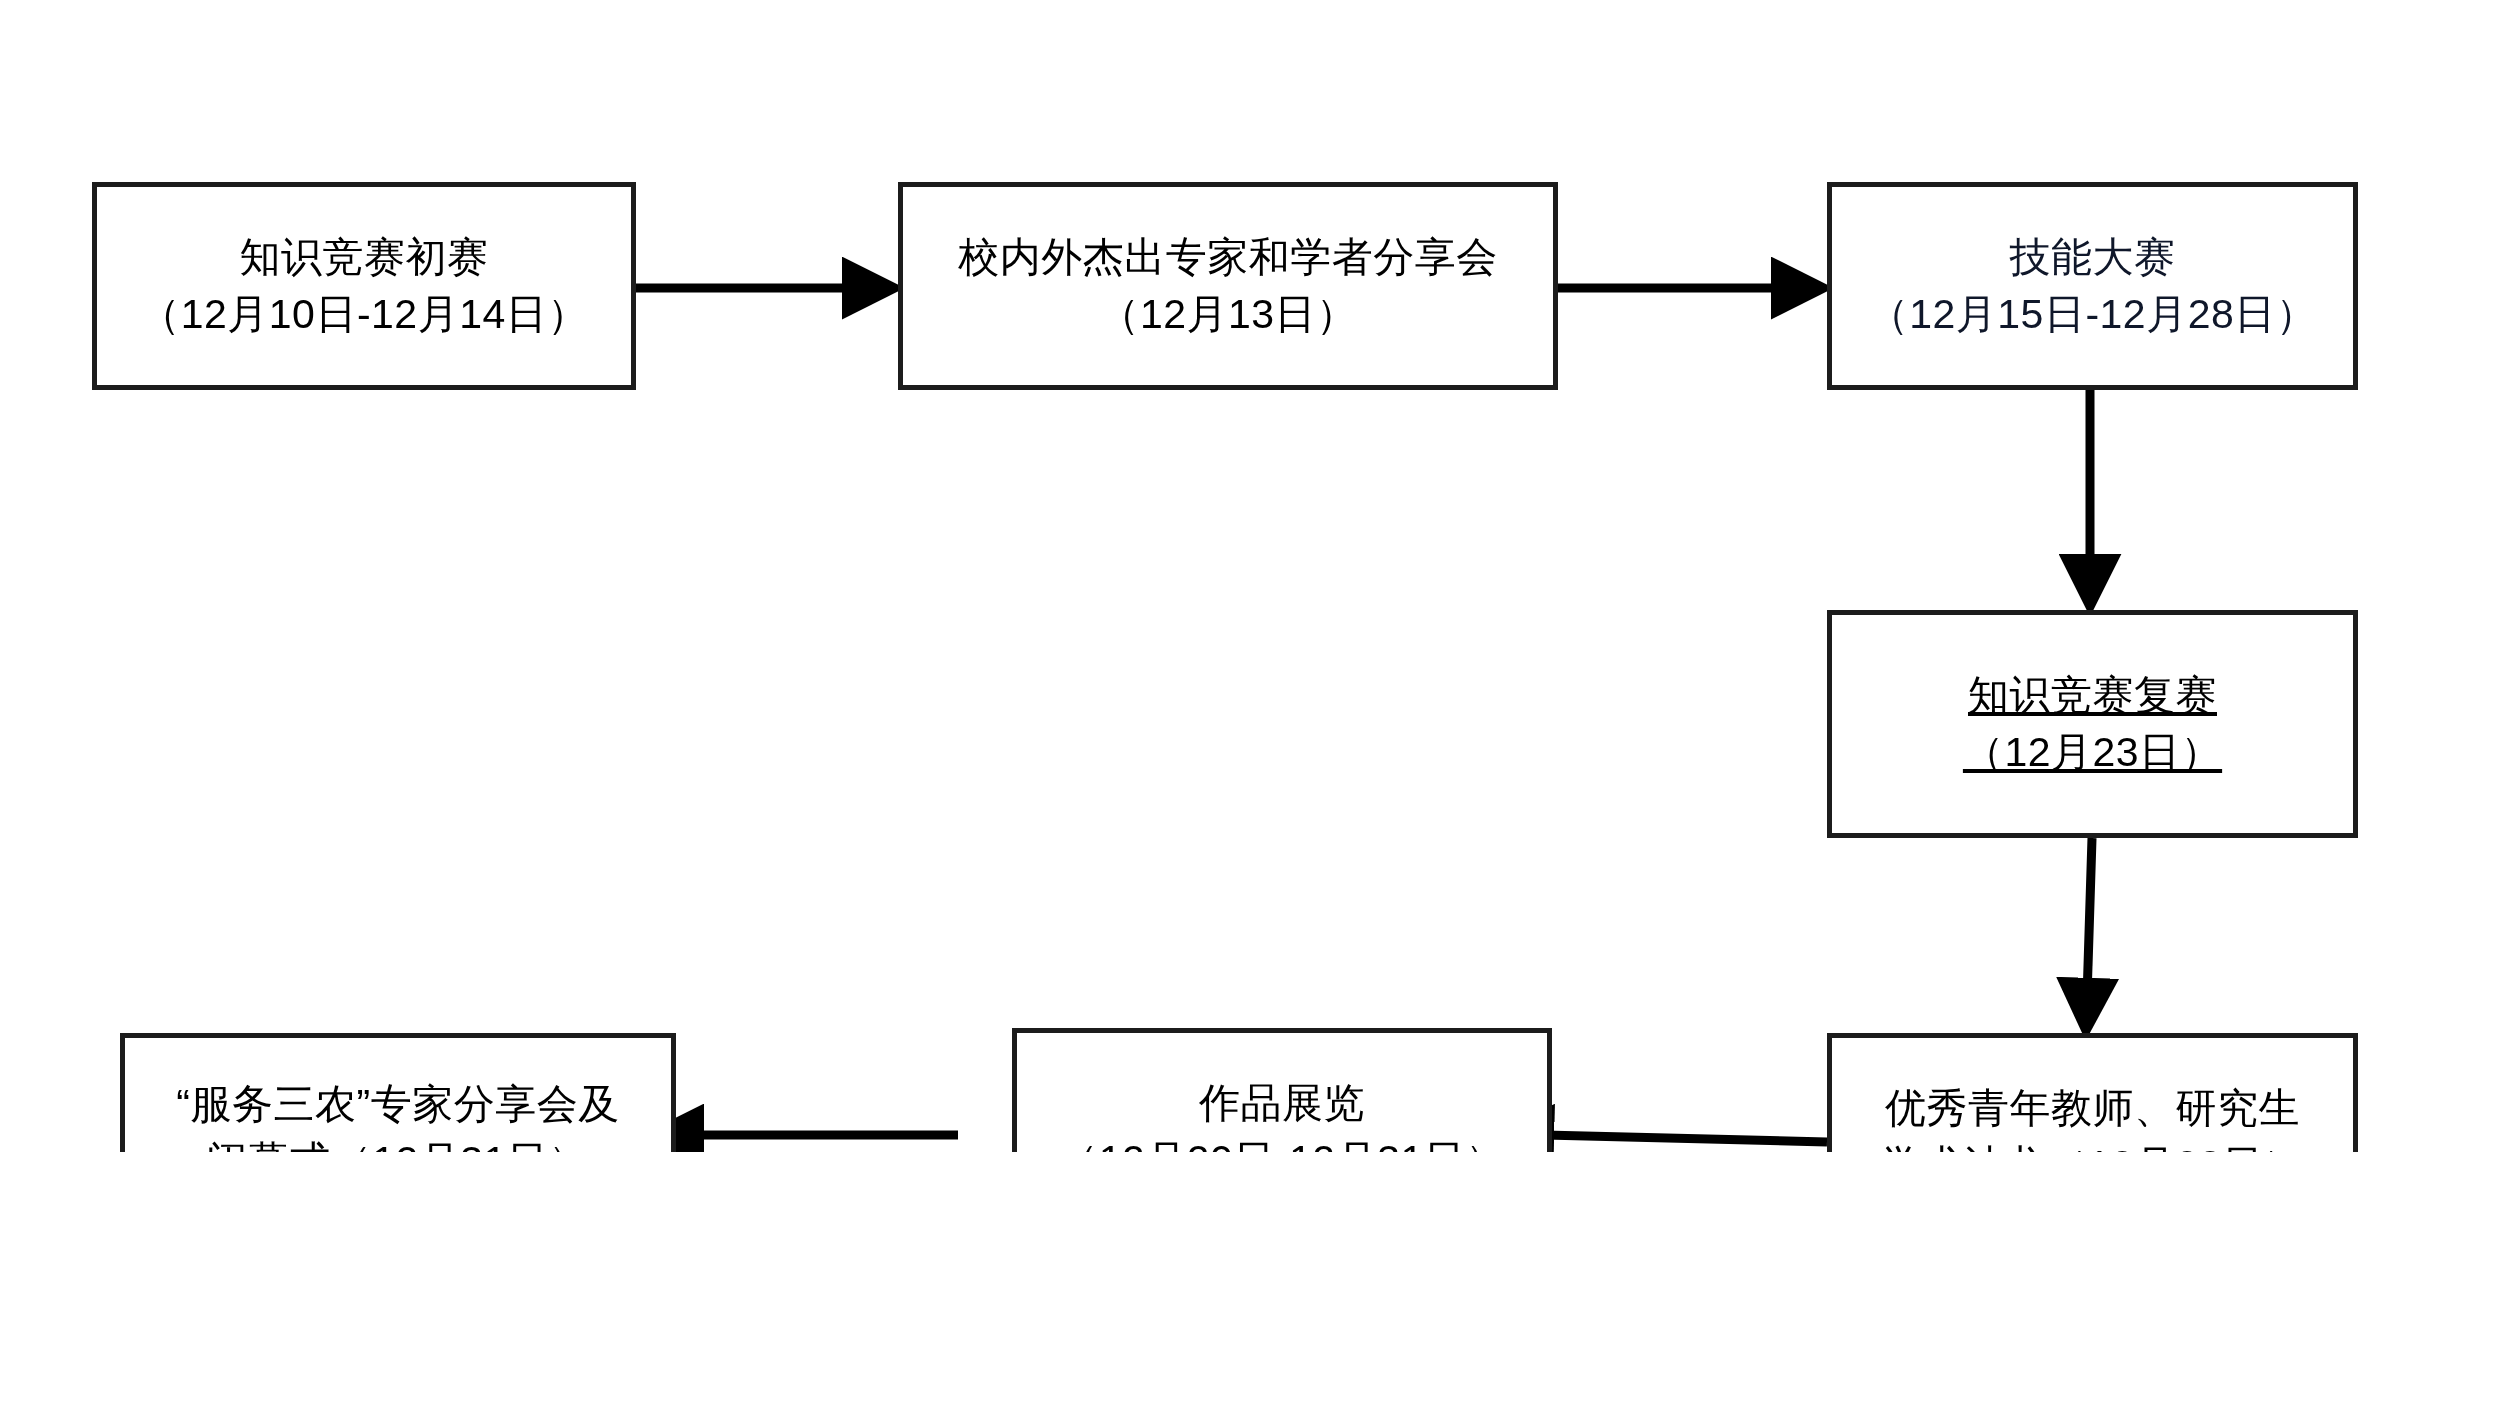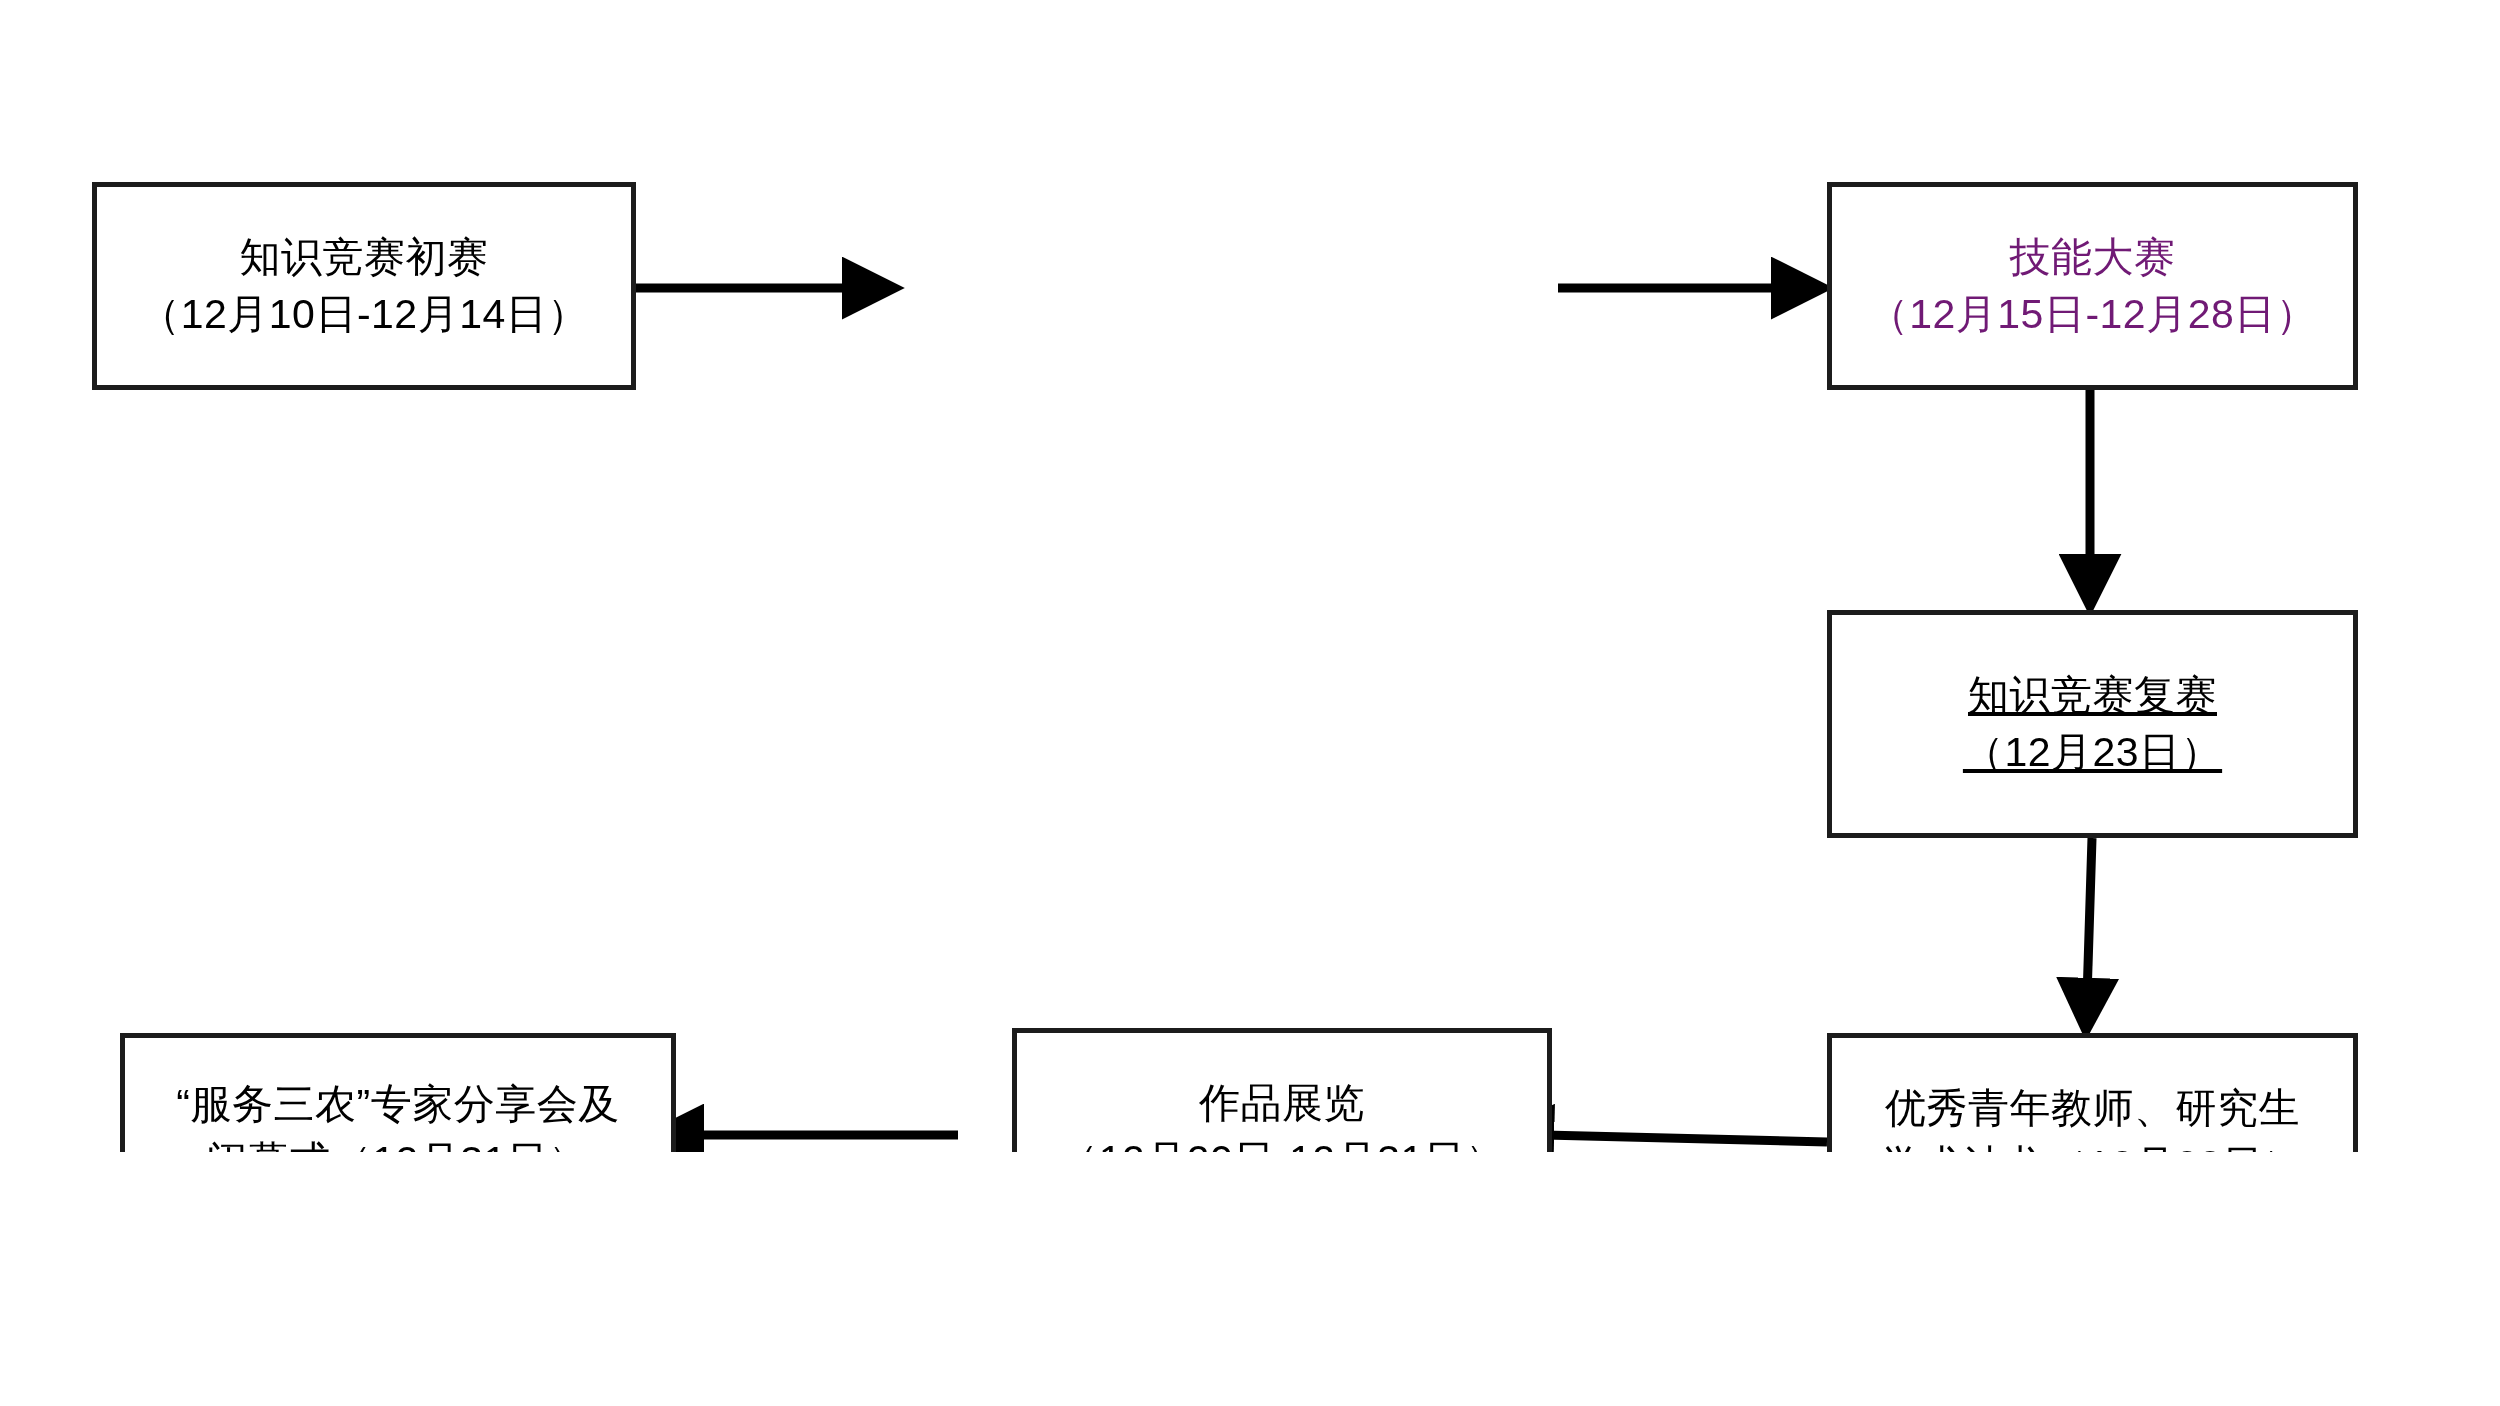--- a/index.html
+++ b/index.html
@@ -67,22 +67,26 @@
         <line x1="1827" y1="1142" x2="1502" y2="1134" stroke="#000000" stroke-width="9" marker-end="url(#arrowhead)"></line>
         <line x1="958" y1="1135" x2="652" y2="1135" stroke="#000000" stroke-width="9" marker-end="url(#arrowhead)"></line>
       </g>
   </svg>
 
   <div class="node" id="node-n1" style="left: 92px; top: 182px; width: 544px; height: 208px; border-color: rgb(28, 28, 28); background: rgb(255, 255, 255); color: rgb(0, 0, 0);">
     <span class="node-label">知识竞赛初赛
 （12月10日-12月14日）</span>
   </div>
 
+  <div class="node" id="node-n2" style="left: 898px; top: 182px; width: 660px; height: 208px; border-color: rgb(28, 28, 28); background: rgb(255, 255, 255); color: rgb(0, 0, 0);">
+    <span class="node-label">校内外杰出专家和学者分享会
+（12月13日）</span>
+  </div>
 
-  <div class="node" id="node-n3" style="left: 1827px; top: 182px; width: 531px; height: 208px; border-color: rgb(28, 28, 28); background: rgb(255, 255, 255); color: #701a75;">
+  <div class="node" id="node-n3" style="left: 1827px; top: 182px; width: 531px; height: 208px; border-color: rgb(28, 28, 28); background: rgb(255, 255, 255); color: #0f172a;">
     <span class="node-label">技能大赛
 （12月15日-12月28日）</span>
   </div>
 
   <div class="node" id="node-n4" style="left: 1827px; top: 610px; width: 531px; height: 228px; border-color: rgb(28, 28, 28); background: rgb(255, 255, 255); color: rgb(0, 0, 0); text-decoration: underline;">
     <span class="node-label">知识竞赛复赛
 （12月23日）</span>
   </div>
 
   <div class="node" id="node-n5" style="left: 1827px; top: 1033px; width: 531px; height: 208px; border-color: rgb(28, 28, 28); background: rgb(255, 255, 255); color: rgb(0, 0, 0);">

